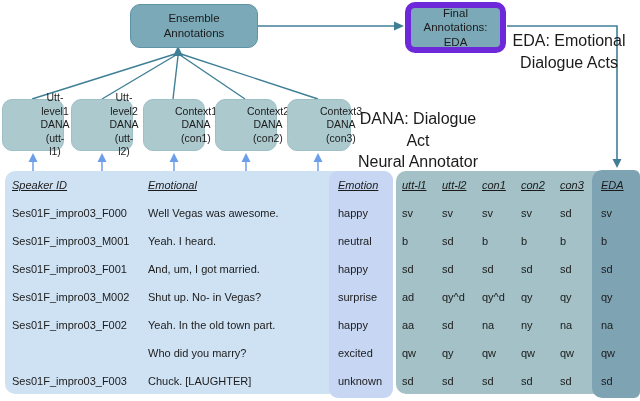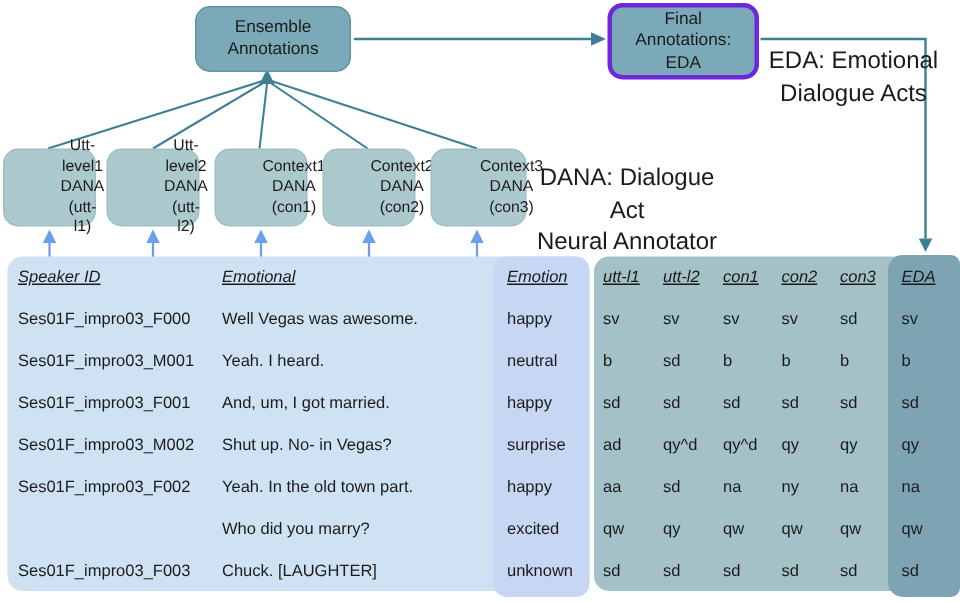--- a/index.html
+++ b/index.html
@@ -5,22 +5,22 @@
   html,body{margin:0;padding:0;background:#fff;}
   .canvas{
     position:relative; width:640px; height:401px; background:#ffffff;
     font-family:"Liberation Sans", sans-serif; color:#1b1b1b; overflow:hidden;
   }
   .connectors{position:absolute; left:0; top:0; width:640px; height:401px; pointer-events:none;}
   .box{
     position:absolute; display:flex; align-items:center; justify-content:center;
     text-align:center; white-space:pre-line; border-radius:10px; box-sizing:border-box;
   }
-  .ensemble{left:130px; top:4px; width:104px; height:44px; background:#7BA9B8; border:1px solid #5D93A4; font-size:11.5px; line-height:1.3;}
-  .final{left:405px; top:2px; width:101px; height:51px; background:#7BA9B8; border:3px solid #6d28d9; font-size:11.5px; line-height:1.25;}
+  .ensemble{left:130px; top:4px; width:128px; height:44px; background:#7BA9B8; border:1px solid #5D93A4; font-size:11.5px; line-height:1.3;}
+  .final{left:405px; top:2px; width:101px; height:51px; background:#7BA9B8; border:6px solid #6d28d9; font-size:11.5px; line-height:1.25;}
   .dana{top:99px; width:62px; height:52px; background:#ACC9CE; border:1px solid #9DBFC6; font-size:10.5px; line-height:1.3;padding-left:44px;}
   .dana-0{left:2px}.dana-1{left:71px}.dana-2{left:143px}.dana-3{left:215px}.dana-4{left:287px;width:64px}
   .note{position:absolute; text-align:center; white-space:pre-line; font-size:16px; line-height:1.35;}
   .dana-note{left:348px; top:108px; width:140px;}
   .eda-note{left:505px; top:30px; width:128px;}
   .panel{position:absolute; box-sizing:border-box;}
   .main-panel{left:5px; top:171px; width:388px; height:223px; background:#CFE2F4; border-radius:10px;}
   .emotion-panel{left:329px; top:171px; width:64px; height:227px; background:#C6D6F3; border-radius:9px;}
   .dana-panel{left:396px; top:171px; width:214px; height:223px; background:#A3C1C6; border-radius:10px;}
   .eda-panel{left:592px; top:170px; width:48px; height:228px; background:#7EA4B4; border-radius:10px 6px 6px 10px;}

